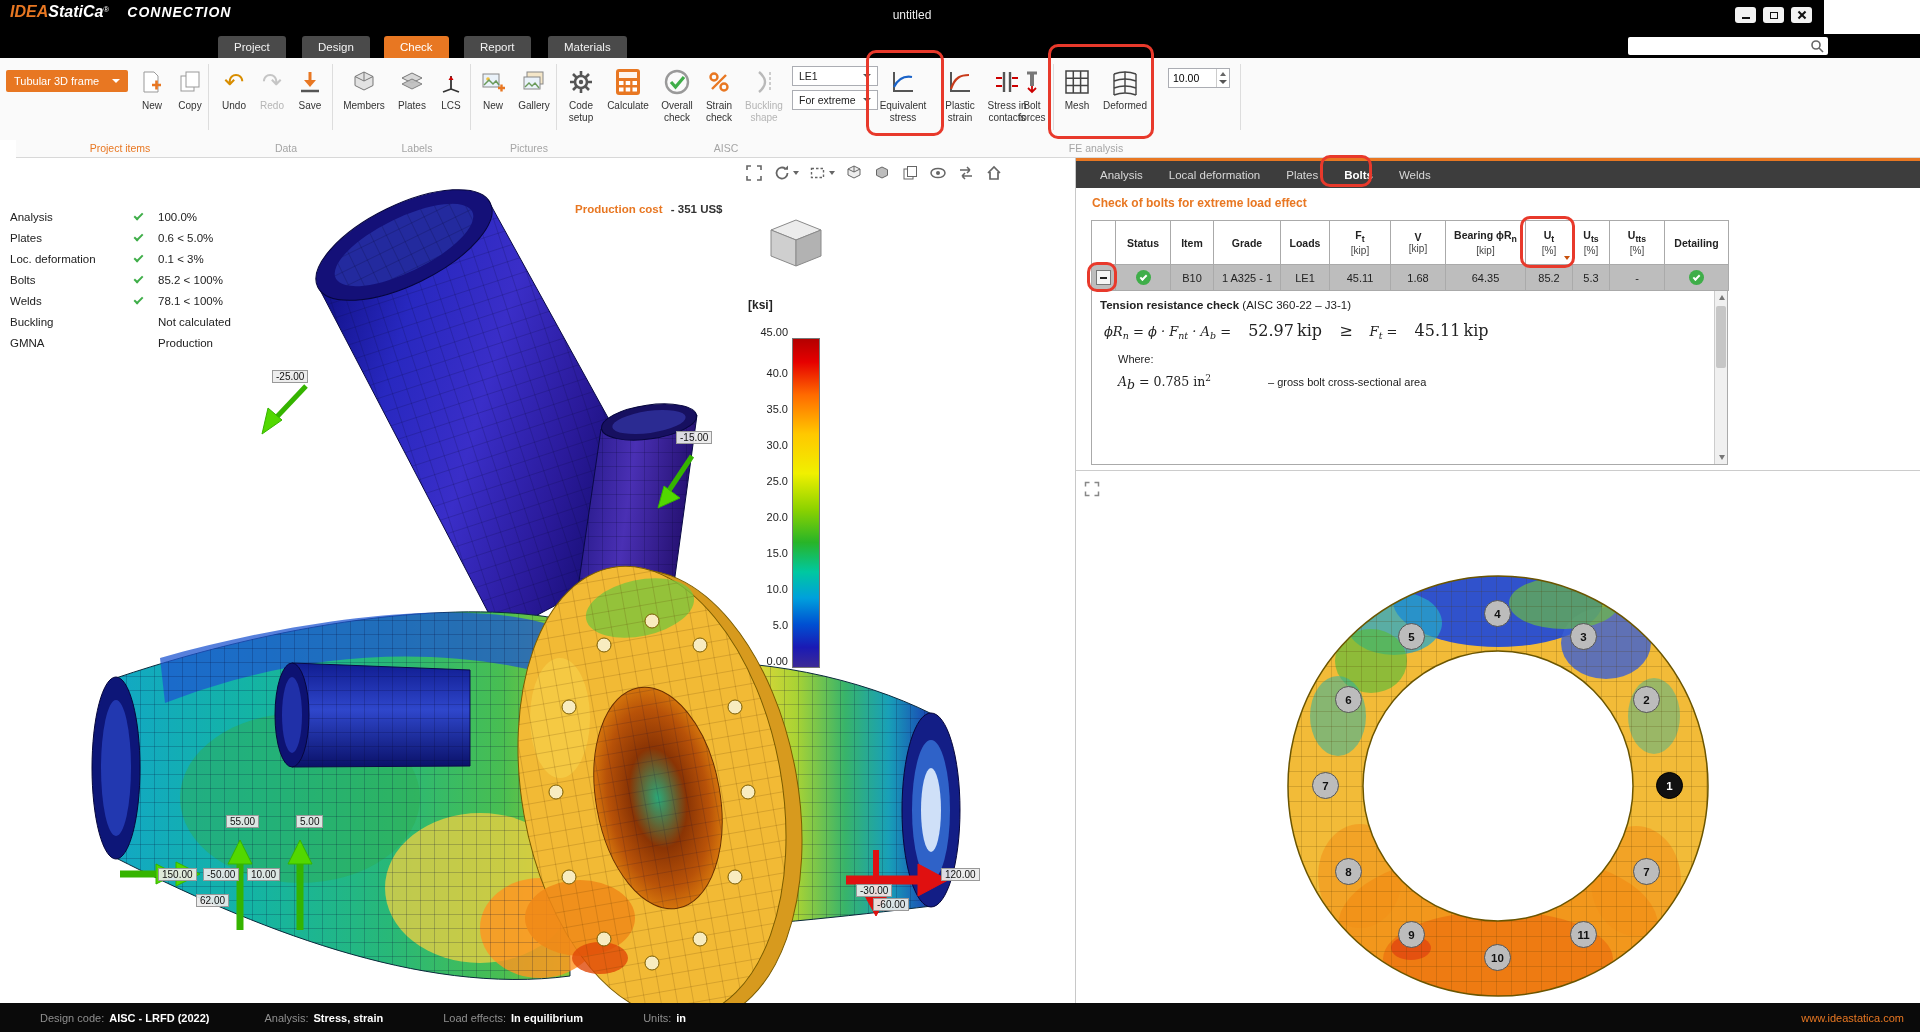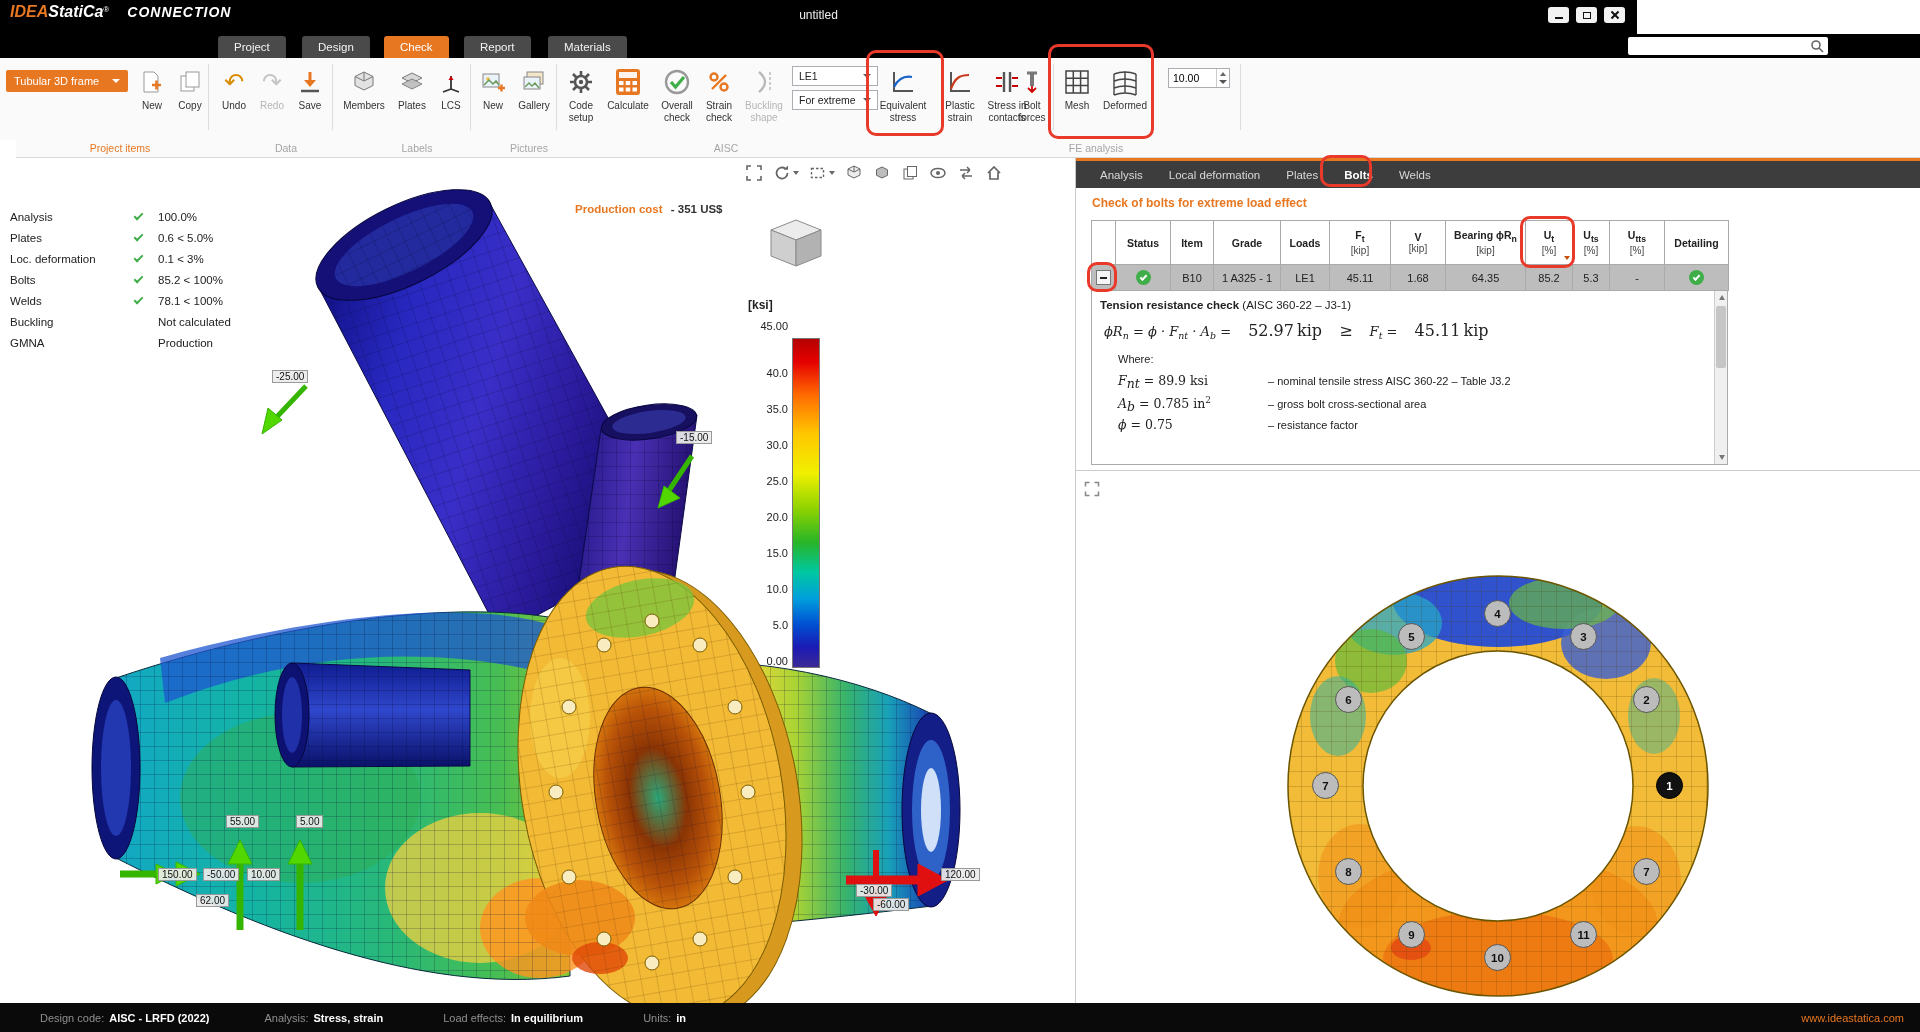--- a/index.html
+++ b/index.html
@@ -1,20 +1,20 @@
 <!DOCTYPE html>
 <html><head>
 <meta charset="utf-8">
 <style>
   * { margin:0; padding:0; box-sizing:border-box; }
   html,body { width:1920px; height:1032px; overflow:hidden; }
   body { font-family:"Liberation Sans","DejaVu Sans",sans-serif; background:#fff; position:relative; font-size:11px; color:#222; }
 
   
-  .titlebar { position:absolute; left:0; top:0; width:1637px; height:34px; background:#000; color:#fff; }
+  .titlebar { position:absolute; left:0; top:0; width:1824px; height:34px; background:#000; color:#fff; }
   .logo { position:absolute; left:10px; top:3px; white-space:nowrap; }
   .l-idea { color:#e87722; font-weight:bold; font-style:italic; font-size:16px; }
   .l-st { color:#fff; font-weight:bold; font-style:italic; font-size:16px; }
   .l-reg { font-size:8px; vertical-align:super; }
   .l-prod { color:#fff; font-weight:bold; font-style:italic; font-size:14px; margin-left:18px; letter-spacing:1px; }
   .l-tag { position:absolute; left:2px; top:30px; font-size:14px; font-style:italic; color:#c9c9c9;font-family:Liberation Serif, serif; }
   .wtitle { position:absolute; left:50%; top:8px; transform:translateX(-50%); font-size:12px; color:#eee; }
   .winbtns { position:absolute; right:12px; top:7px; display:flex; gap:7px; }
   .winbtn { width:21px; height:16px; background:#f2f2f2; border-radius:3px; display:flex; align-items:center; justify-content:center; cursor:default; }
   .g-min { width:8px; height:2px; background:#111; margin-top:6px; }
@@ -677,21 +677,21 @@
           <path d="M31 2l25 10-25 10L6 12z" fill="#ececec"></path>
           <path d="M6 12v26l25 10V22z" fill="#cfcfcf"></path>
           <path d="M56 12v26L31 48V22z" fill="#b2b2b2"></path>
         </g>
       </svg>
   </div>
 
   <div class="legend">
     <div class="lg-unit">[ksi]</div>
     <div class="lg-bar"></div>
-    <div class="lg-tick" style="top:22px">45.00</div>
+    <div class="lg-tick" style="top:28px">45.00</div>
     <div class="lg-tick" style="top:69px">40.0</div>
     <div class="lg-tick" style="top:105px">35.0</div>
     <div class="lg-tick" style="top:141px">30.0</div>
     <div class="lg-tick" style="top:177px">25.0</div>
     <div class="lg-tick" style="top:213px">20.0</div>
     <div class="lg-tick" style="top:249px">15.0</div>
     <div class="lg-tick" style="top:285px">10.0</div>
     <div class="lg-tick" style="top:321px">5.0</div>
     <div class="lg-tick" style="top:357px">0.00</div>
   </div>
@@ -785,30 +785,22 @@
       </div>
       <div class="d-eq">
         <span class="mt">ϕR</span><sub class="mt">n</sub><span class="mt"> = ϕ · F</span><sub class="mt">nt</sub><span class="mt"> · A</span><sub class="mt">b</sub><span class="mt"> =</span>
         <span class="mv sp">52.97</span> <span class="mv">kip</span>
         <span class="mv sp">≥</span>
         <span class="mt sp">F</span><sub class="mt">t</sub><span class="mt"> =</span>
         <span class="mv sp">45.11</span> <span class="mv">kip</span>
       </div>
       <div class="d-where">Where:</div>
       <div class="wline">
-        <span class="wsym"><span class="mt">F</span><sub class="mt">nt</sub><span class="mv"> = 89.9 ksi</span></span>
-        <span class="wdesc">– nominal tensile stress AISC 360-22 – Table J3.2</span>
-      </div>
-      <div class="wline">
         <span class="wsym"><span class="mt">A</span><sub class="mt">b</sub><span class="mv"> = 0.785 in</span><sup class="mv" style="font-size:9px">2</sup></span>
         <span class="wdesc">– gross bolt cross-sectional area</span>
-      </div>
-      <div class="wline">
-        <span class="wsym"><span class="mt">ϕ</span><span class="mv"> = 0.75</span></span>
-        <span class="wdesc">– resistance factor</span>
       </div>
       <div class="vscroll">
         <div class="vs-btn vs-up">
             <span class="tri-up"></span>
           </div>
         <div class="vs-thumb"></div>
         <div class="vs-btn vs-dn">
             <span class="tri-dn"></span>
           </div>
       </div>

